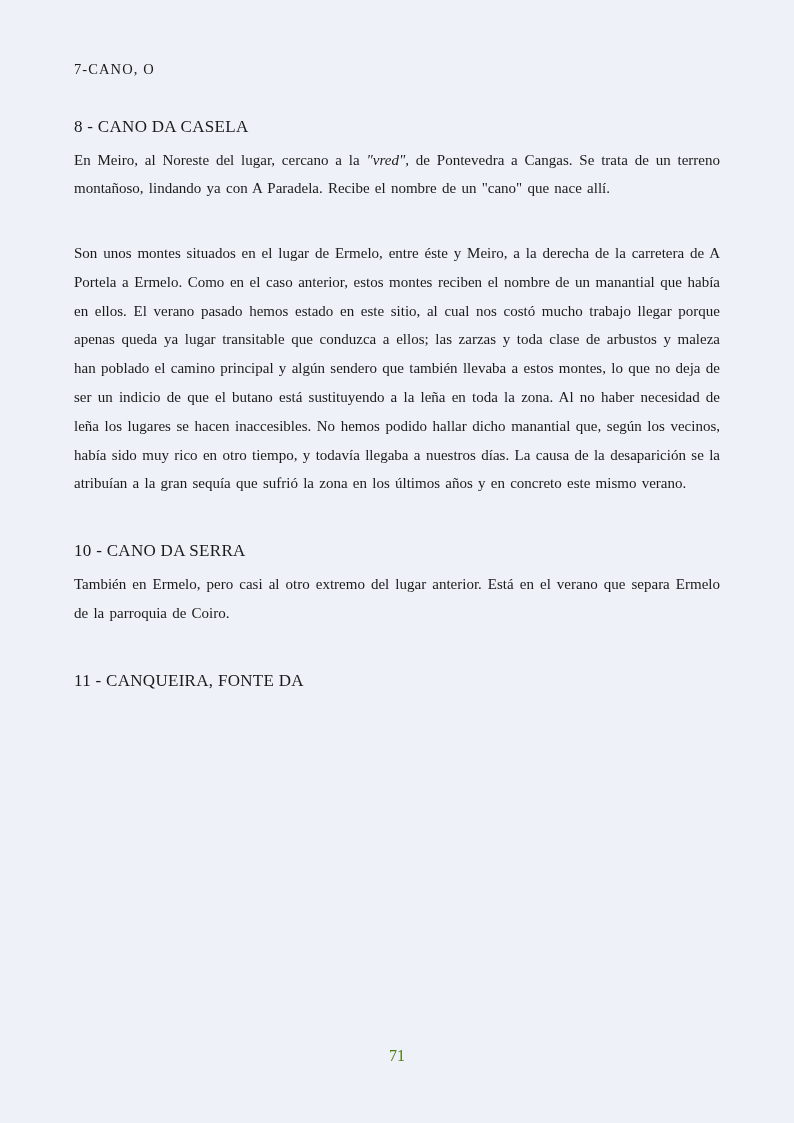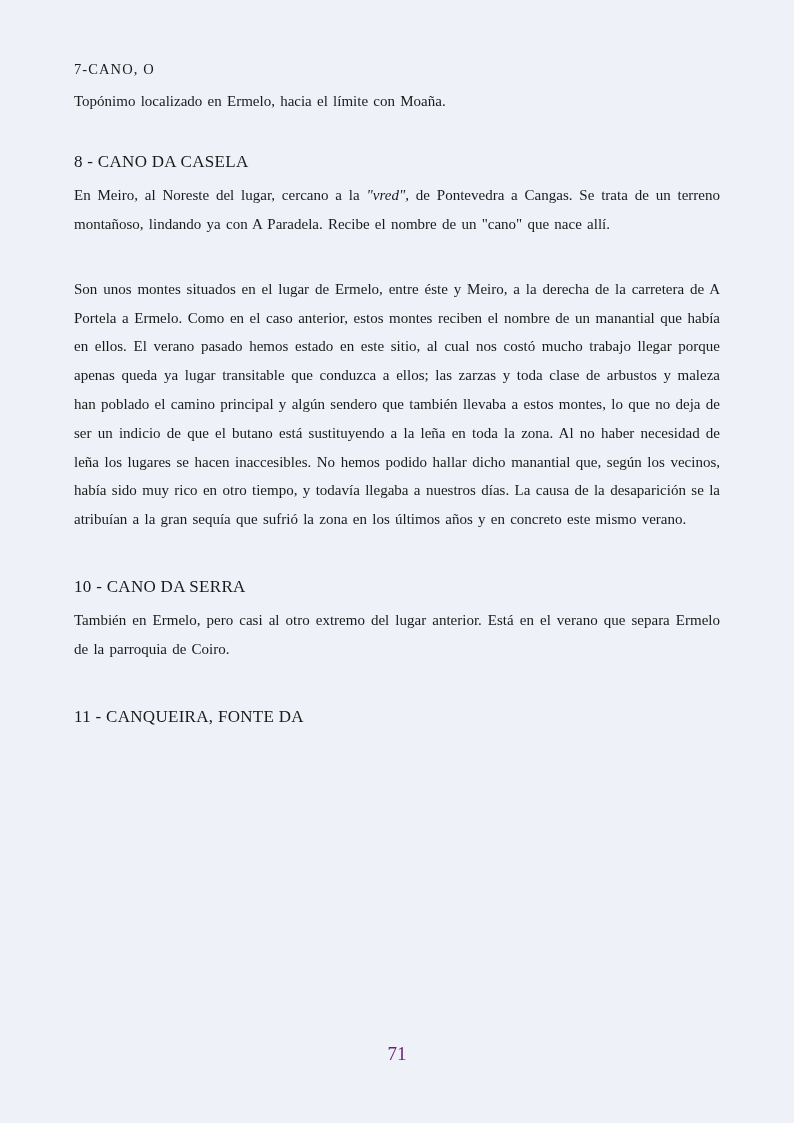--- a/index.html
+++ b/index.html
@@ -55,34 +55,33 @@
     font-style: italic;
   }
   .spacer-md { height: 20px; }
   .spacer-lg { height: 26px; }
   .page-number {
     position: absolute;
     left: 0;
     right: 0;
     bottom: 58px;
     text-align: center;
-    font-size: 19px;
+    font-size: 16px;
     font-family: "Liberation Serif", serif;
-    color: #701a75;
+    color: #4d7c0f;
   }
 </style>
 </head>
 <body>
 
 <div class="page">
   <div class="content">
 
     <div class="entry">
       <p class="entry-heading plain">7-CANO, O</p>
-      <p class="entry-body">Topónimo localizado en Ermelo, hacia el límite con Moaña.</p>
     </div>
 
     <div class="spacer-md"></div>
 
     <div class="entry">
       <p class="entry-heading">8 - CANO DA CASELA</p>
       <p class="entry-body">En Meiro, al Noreste del lugar, cercano a la <em>"vred",</em> de Pontevedra a Cangas. Se trata de un terreno montañoso, lindando ya con A Paradela. Recibe el nombre de un "cano" que nace allí.</p>
     </div>
 
     <div class="spacer-md"></div>

